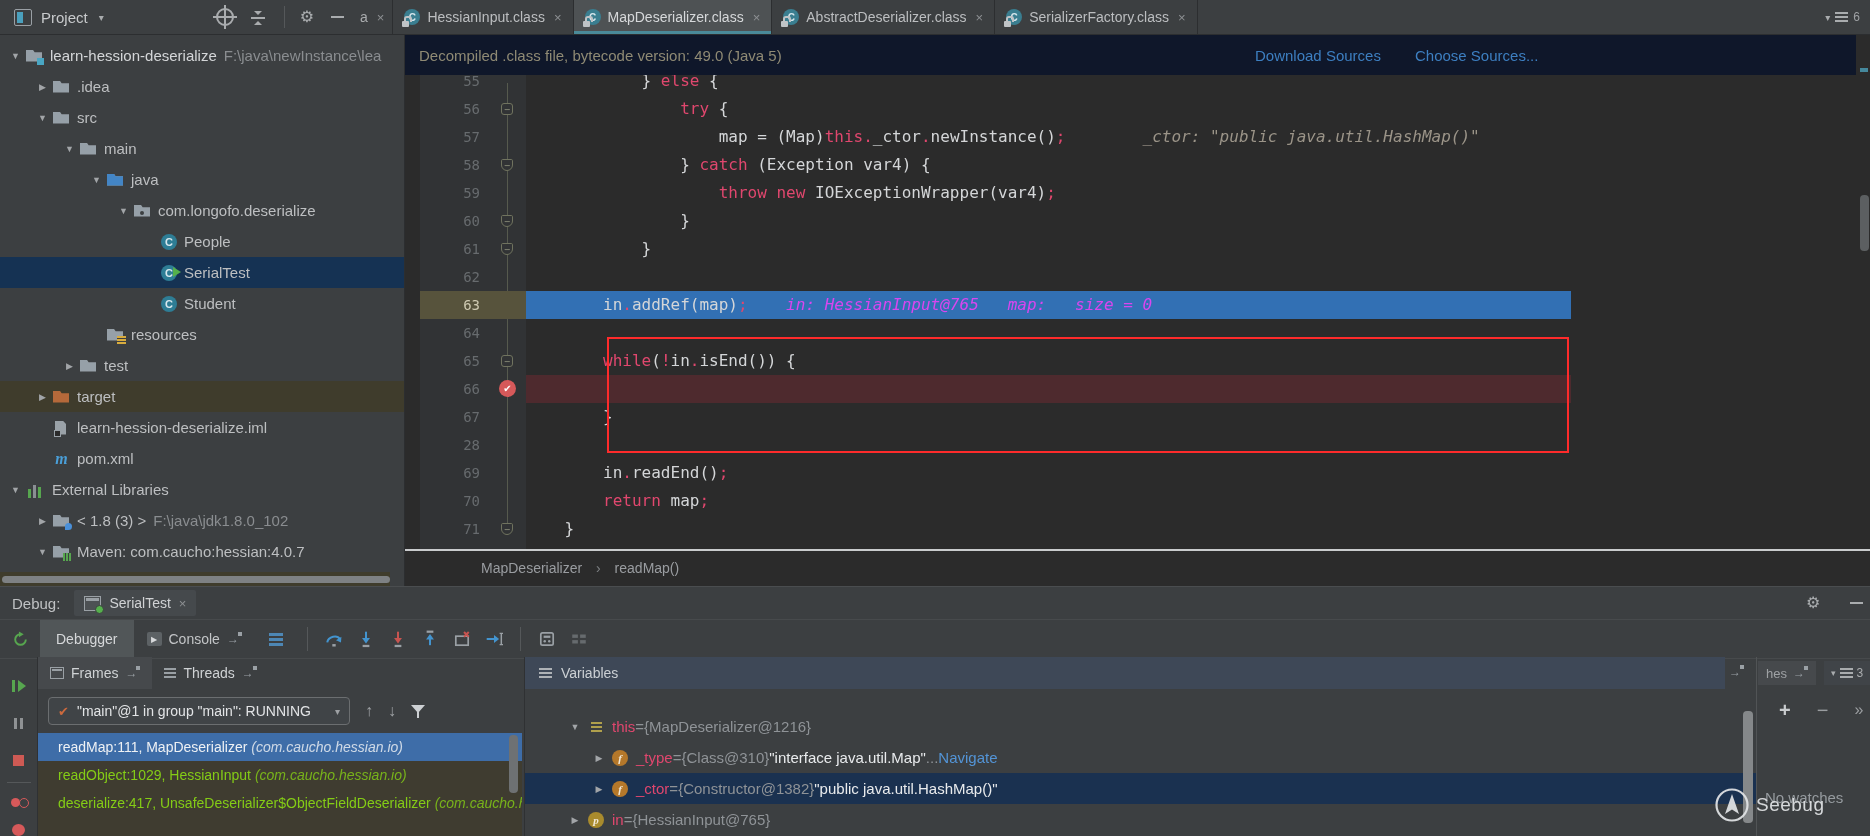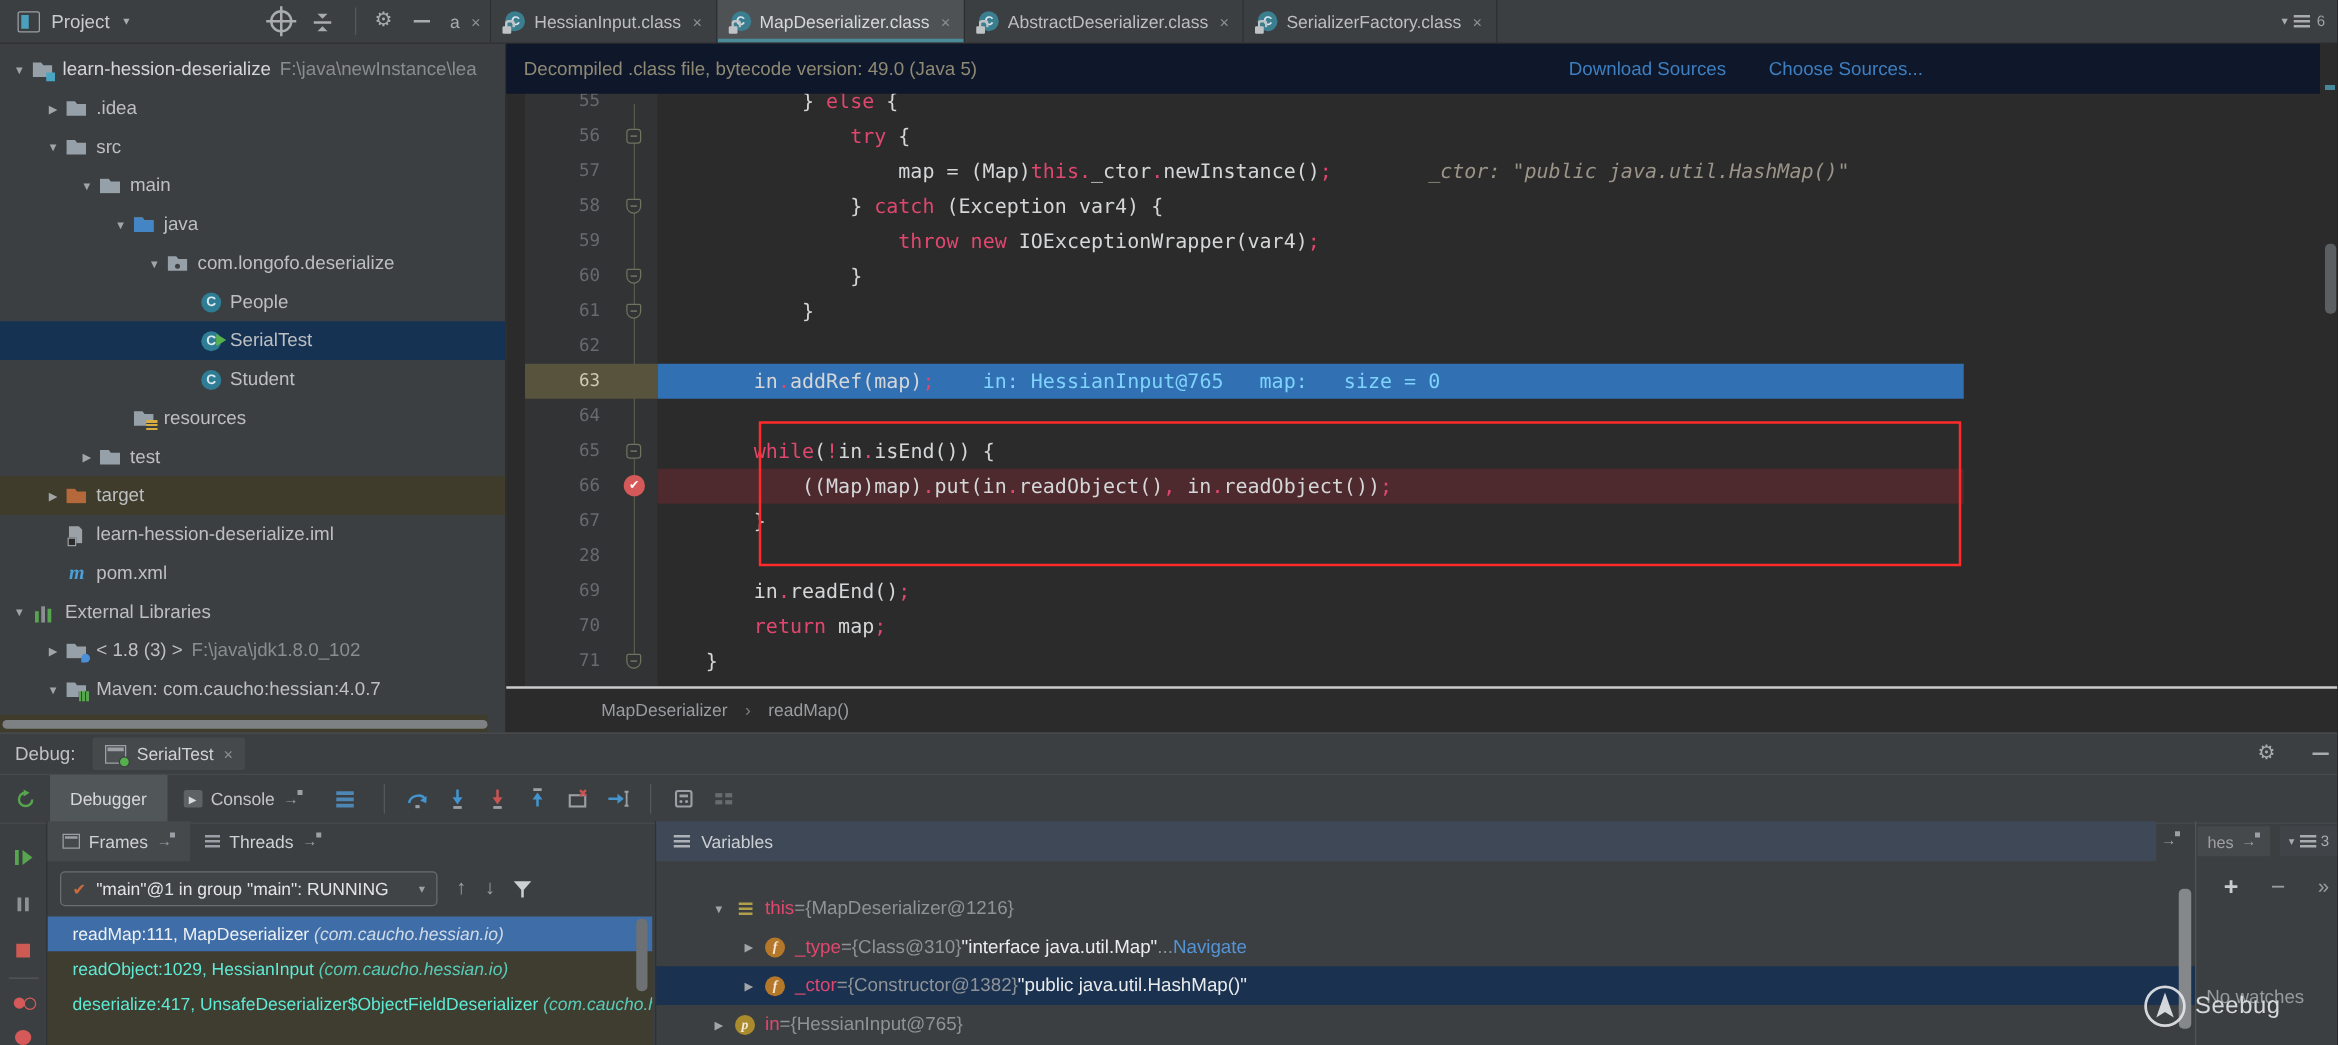--- a/index.html
+++ b/index.html
@@ -93,21 +93,21 @@
   .lnum{position:relative;width:66px;flex:none;text-align:right;padding-right:6px;color:#676b6e;
         font:14px/28px "DejaVu Sans Mono",monospace;box-sizing:border-box}
   .cline.exec .lnum{color:#cfcab2}
   .lmark{width:40px;flex:none;position:relative}
   .fold{position:absolute;left:15px;top:8px;width:12px;height:12px;border:1px solid #70735f;border-radius:3px;
         background:#313335;color:#8b8e79;font:10px/11px "DejaVu Sans Mono",monospace;text-align:center;box-sizing:border-box;z-index:2}
   .fold.pent{border-radius:2px 2px 7px 7px}
   .bpdot{position:absolute;left:13px;top:5px;width:17px;height:17px;border-radius:50%;background:#d6595a;
          color:#fff;font-size:10px;line-height:17px;text-align:center;z-index:2}
   .ltext{position:relative;white-space:pre;font:16px/28px "DejaVu Sans Mono",monospace;color:#d4d6d8;z-index:2}
-  .sk{color:#e0476e}.sp{color:#d4d6d8}.sh{color:#9b9488;font-style:italic}.sd{color:#7dd3fc;}
+  .sk{color:#e0476e}.sp{color:#d4d6d8}.sh{color:#9b9488;font-style:italic}.sd{color:#d946ef;font-style:italic}
   .redbox{position:absolute;left:187px;top:302px;width:958px;height:112px;border:2px solid #ff2b2b;z-index:6}
   .escroll{position:absolute;right:0;top:0;width:14px;height:514px;background:#2b2b2b}
   .ethumb{position:absolute;right:2px;top:160px;width:9px;height:56px;background:#5c5f61;border-radius:4px}
   .emark1{position:absolute;right:3px;top:33px;width:8px;height:4px;background:#45889c}
   .split{position:absolute;left:0;top:514px;width:1465px;height:2px;background:#c9cbcd;z-index:12}
   .crumbs{position:absolute;left:0;top:516px;width:1465px;height:35px;background:#2b2b2b;color:#9a9da1;
           font-size:14px;line-height:35px;padding-left:76px;box-sizing:border-box}
   .crumbs .csep{margin:0 10px;color:#7d8083}
   
   .dbg{position:absolute;left:0;top:586px;width:1870px;height:250px;background:#3c3f41;
@@ -158,21 +158,21 @@
   .fctl{height:44px;display:flex;align-items:center;gap:15px;padding-left:10px}
   .combo{width:302px;height:28px;border:1px solid #6b6e70;border-radius:4px;display:flex;align-items:center;
          gap:8px;padding:0 9px;box-sizing:border-box;color:#e2e4e6;font-size:14px;background:#404447}
   .combo .chk{color:#cc6a3e;font-size:13px}
   .combo .cchev{margin-left:auto;color:#9ea1a4;font-size:10px}
   .arrg{color:#9ea1a4;font-size:16px}
   .funnel{position:relative;width:14px;height:14px}
   .funnel::before{content:"";position:absolute;left:0;top:1px;border-left:7px solid transparent;border-right:7px solid transparent;border-top:8px solid #cdd0d3}
   .funnel::after{content:"";position:absolute;left:6px;top:8px;width:2px;height:6px;background:#cdd0d3}
   .flist{position:absolute;left:0;top:76px;right:0;bottom:0;background:#3f3c30;overflow:hidden}
-  .frow{height:28px;line-height:28px;padding-left:20px;font-size:14px;color:#5eead4;white-space:nowrap;overflow:hidden}
+  .frow{height:28px;line-height:28px;padding-left:20px;font-size:14px;color:#84cc16;white-space:nowrap;overflow:hidden}
   .frow.sel{background:#3e6da8;color:#eef1f4}
   .frow .pkg{font-style:italic;opacity:.82}
   .fthumb{position:absolute;right:4px;top:2px;width:9px;height:58px;background:#6e7173;border-radius:4px}
   
   .vars{position:absolute;left:524px;top:0;right:0;bottom:0;border-left:1px solid #2f3133}
   .vhead{height:32px;position:relative}
   .vheadbg{position:absolute;left:0;top:0;width:1200px;height:32px;background:#3e4857}
   .vtitle{position:absolute;left:14px;top:0;height:32px;display:flex;align-items:center;gap:9px;color:#ccd0d4;font-size:14px}
   .vbars{display:flex;flex-direction:column;gap:2px}
   .vbars span{width:13px;height:2px;background:#aeb2b6}
@@ -430,21 +430,20 @@
               <div class="fold">−</div>
             </span>
             <span class="ltext"><span class="sp">        </span><span class="sk">while</span><span class="sp">(</span><span class="sk">!</span><span class="sp">in</span><span class="sk">.</span><span class="sp">isEnd()) {</span></span>
           </div>
           <div class="cline bp">
             <div class="rowbg"></div>
             <span class="lnum">66</span>
             <span class="lmark">
               <div class="bpdot">✔</div>
             </span>
-            <span class="ltext"><span class="sp">            ((Map)map)</span><span class="sk">.</span><span class="sp">put(in</span><span class="sk">.</span><span class="sp">readObject()</span><span class="sk">, </span><span class="sp">in</span><span class="sk">.</span><span class="sp">readObject())</span><span class="sk">;</span></span>
           </div>
           <div class="cline">
             <span class="lnum">67</span>
             <span class="lmark"></span>
             <span class="ltext"><span class="sp">        }</span></span>
           </div>
           <div class="cline">
             <span class="lnum">28</span>
             <span class="lmark"></span>
             <span class="ltext"></span>

